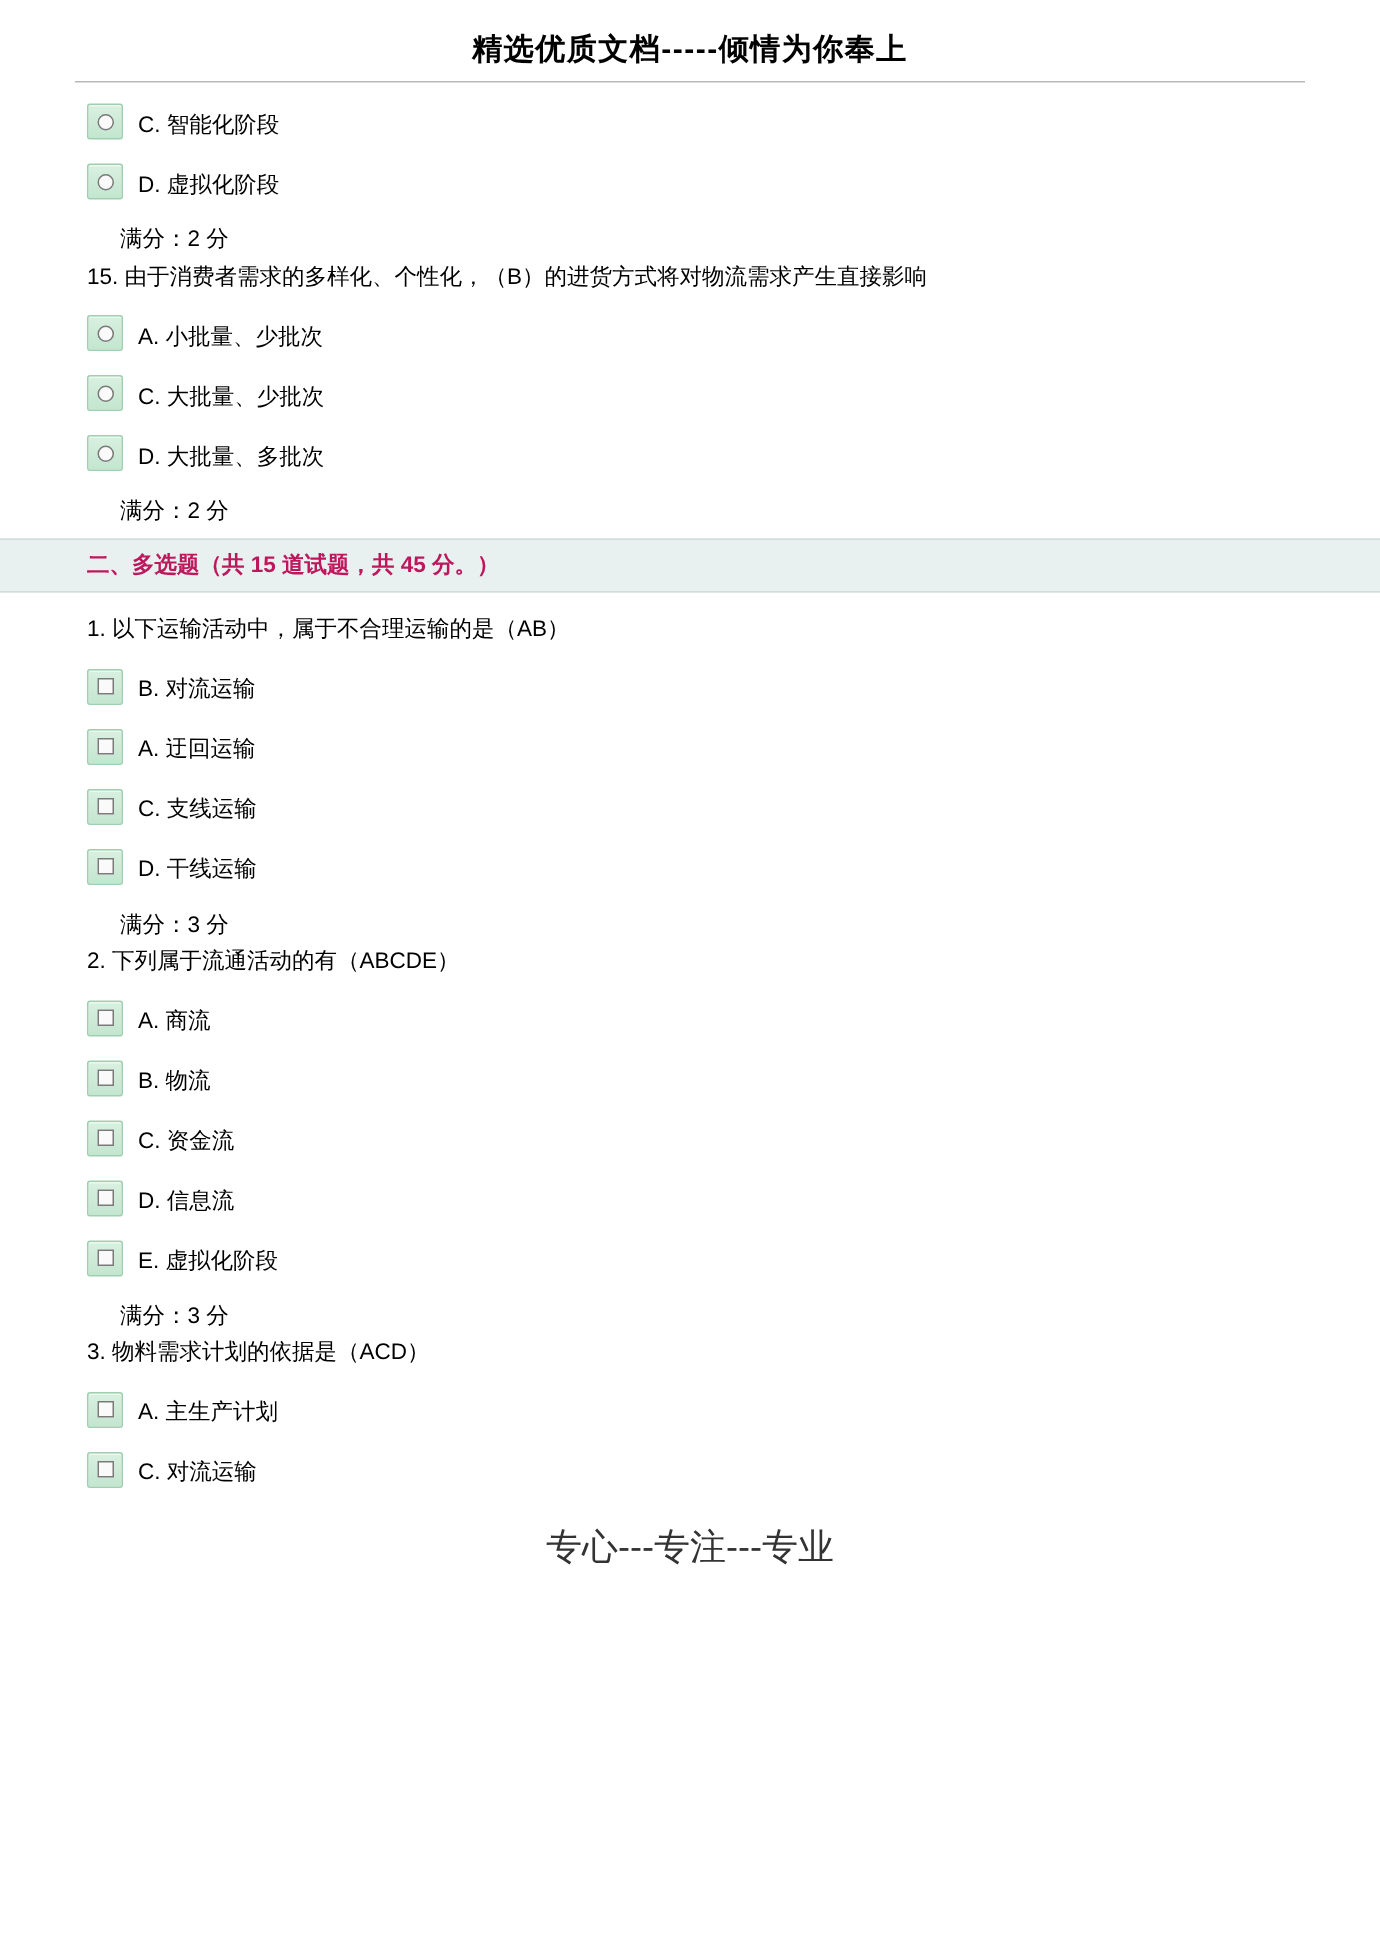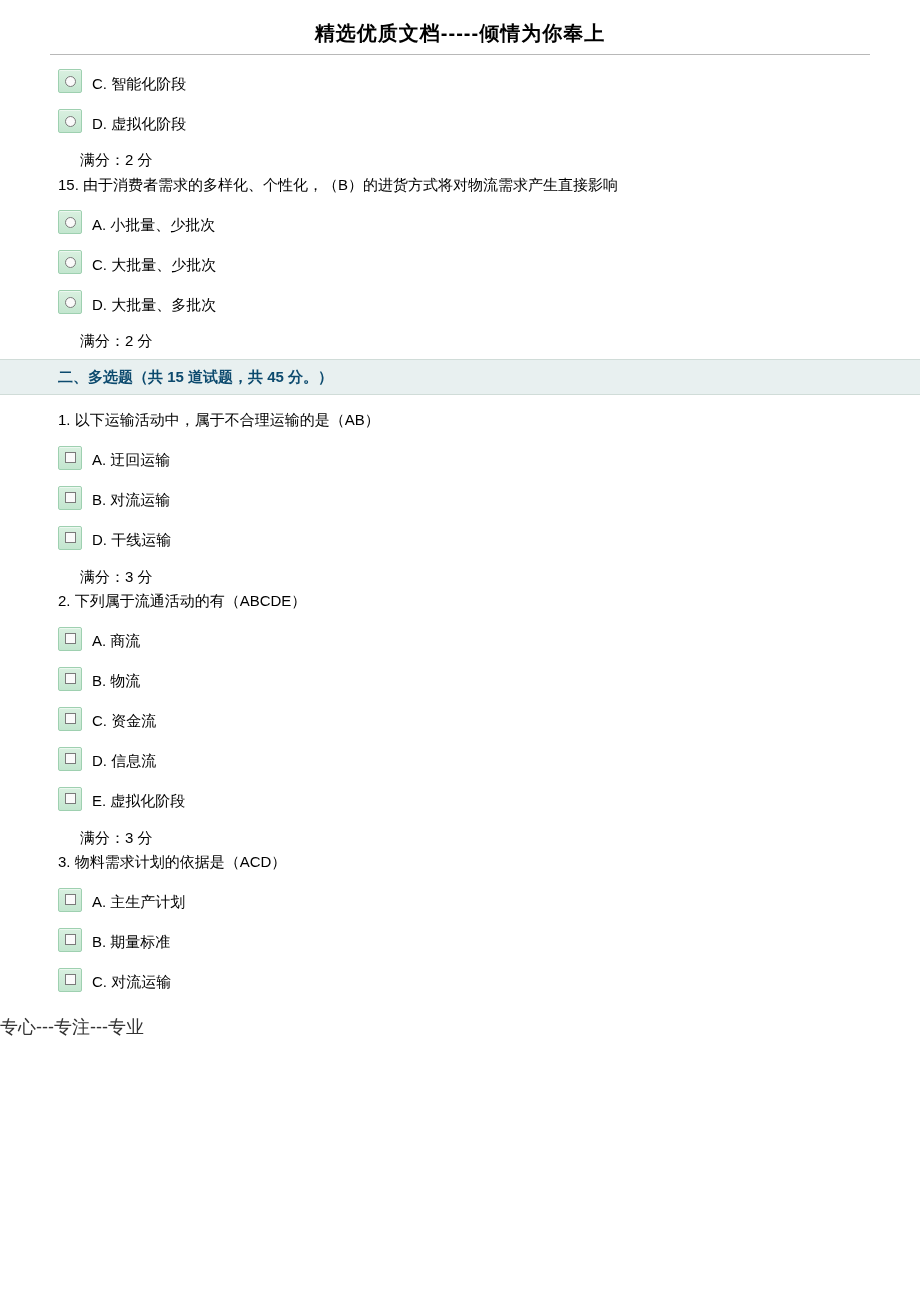--- a/index.html
+++ b/index.html
@@ -68,32 +68,32 @@
       padding-left: 22px;
       margin: 6px 0 2px;
       font-size: 15px;
     }
     .question-text {
       margin: 2px 0 6px 0;
       font-size: 15px;
     }
     .section-header {
       background: #e8f0f0;
-      color: #0c4a6e;
+      color: #be185d;
       font-weight: bold;
       padding: 6px 0 6px 0;
       margin: 6px -58px 14px;
       padding-left: 58px;
       font-size: 15px;
       border-top: 1px solid #d0dcd8;
       border-bottom: 1px solid #d0dcd8;
     }
     .page-footer {
-      text-align: left;
-      font-size: 18px;
+      text-align: center;
+      font-size: 24px;
       margin-top: 20px;
       padding-bottom: 12px;
       color: #333;
     }
   </style>
 </head>
 <body>
 
 <div class="page-header">精选优质文档-----倾情为你奉上</div>
 
@@ -134,27 +134,33 @@
   </div>
   <div class="score-line">满分：2 分</div>
 
   <div class="section-header">二、多选题（共 15 道试题，共 45 分。）</div>
 
   <div class="question-text">1.  以下运输活动中，属于不合理运输的是（AB）</div>
   <div class="option-row">
     <div class="checkbox-box">
         <div class="checkbox-inner"></div>
       </div>
+    <span class="option-label">B. 对流运输</span>
+  </div>
+  <div class="option-row">
+    <div class="checkbox-box">
+        <div class="checkbox-inner"></div>
+      </div>
     <span class="option-label">A. 迂回运输</span>
   </div>
   <div class="option-row">
     <div class="checkbox-box">
         <div class="checkbox-inner"></div>
       </div>
-    <span class="option-label">B. 对流运输</span>
+    <span class="option-label">C. 支线运输</span>
   </div>
   <div class="option-row">
     <div class="checkbox-box">
         <div class="checkbox-inner"></div>
       </div>
     <span class="option-label">D. 干线运输</span>
   </div>
   <div class="score-line">满分：3 分</div>
 
   <div class="question-text">2.  下列属于流通活动的有（ABCDE）</div>
@@ -194,24 +200,18 @@
   <div class="option-row">
     <div class="checkbox-box">
         <div class="checkbox-inner"></div>
       </div>
     <span class="option-label">A. 主生产计划</span>
   </div>
   <div class="option-row">
     <div class="checkbox-box">
         <div class="checkbox-inner"></div>
       </div>
-    <span class="option-label">B. 期量标准</span>
-  </div>
-  <div class="option-row">
-    <div class="checkbox-box">
-        <div class="checkbox-inner"></div>
-      </div>
     <span class="option-label">C. 对流运输</span>
   </div>
 
 </div>
 
 <div class="page-footer">专心---专注---专业</div>
 
 </body></html>

